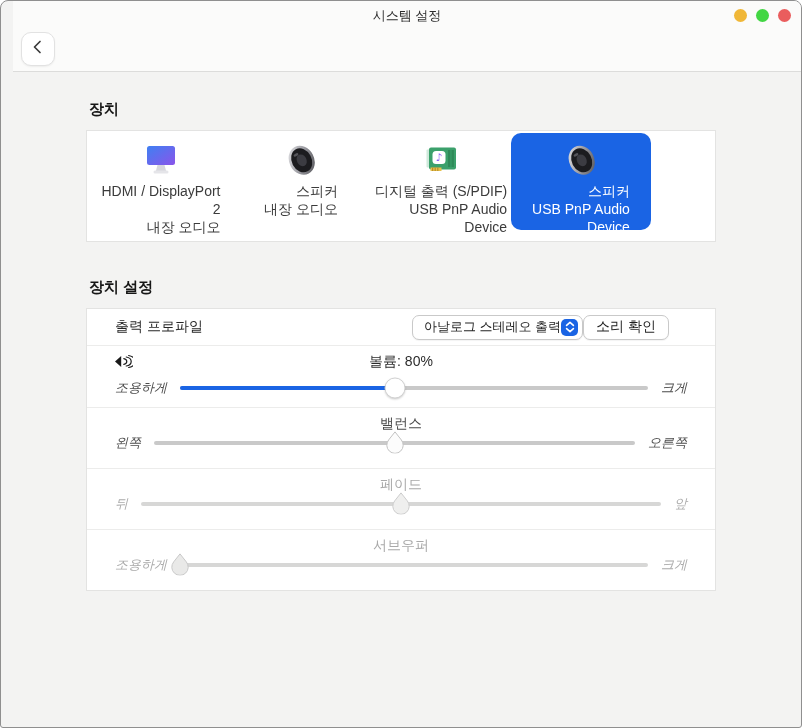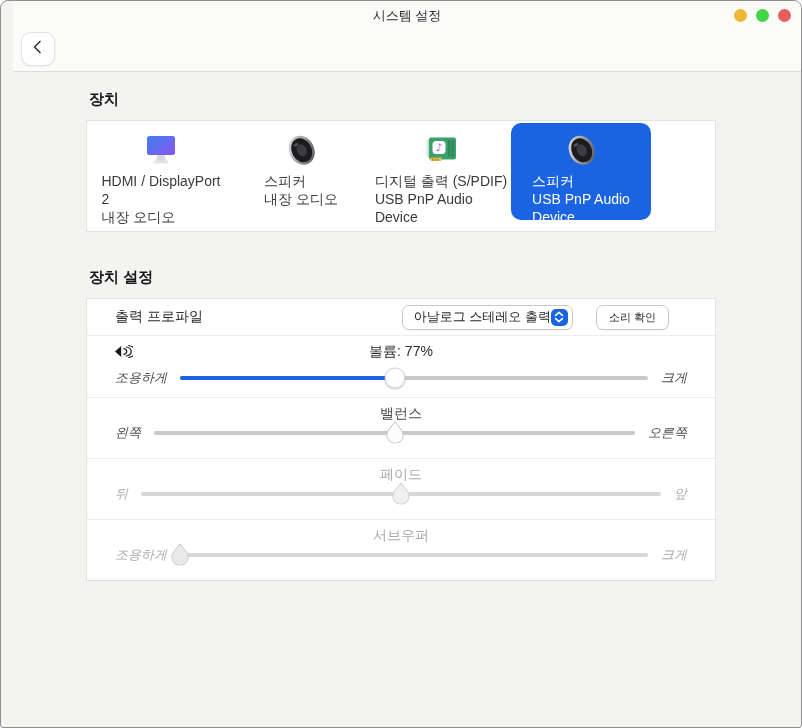--- a/index.html
+++ b/index.html
@@ -24,45 +24,45 @@
   .tabbar {
     position:absolute; left:148px; top:30px; width:507px; height:37px;
     background:#fff; border:1px solid #dddddc; border-radius:8px;
     display:flex; overflow:hidden; box-shadow:0 1px 1px rgba(0,0,0,.04);
   }
   .tab { flex:1 1 0; display:flex; align-items:center; justify-content:center; font-size:14px; color:#2e2e2e; border-left:1px solid #f1f1f0; cursor:default; }
   .tab:first-child { border-left:none; }
   .tab.selected { background:#1a64e4; color:#fff; border-left:none; }
   
   .content { position:absolute; top:72px; left:0; right:0; bottom:0; }
-  .section-heading { margin:17px 0 11px 88px; font-size:15px; font-weight:700; color:#161616; }
+  .section-heading { margin:27px 0 11px 88px; font-size:15px; font-weight:700; color:#161616; }
   .panel { margin-left:85px; width:630px; background:#fff; border:1px solid #e3e3e2; }
   
   .device-panel { height:112px; display:flex; padding:2px 0 0 4px; }
   .device-card { width:140px; height:97px; border-radius:10px; display:flex; flex-direction:column; align-items:center; padding-top:6px; cursor:default; }
   .device-card .dicon { width:40px; height:40px; flex:0 0 40px; }
-  .device-card .dlines { margin-top:3px; text-align:left; font-size:14px; line-height:18px; color:#3b3b3b; }
+  .device-card .dlines { margin-top:3px; text-align:right; font-size:14px; line-height:18px; color:#3b3b3b; }
   .device-card.selected { background:#1a64e4; }
   .device-card.selected .dlines { color:#fff; }
   
   .settings-panel { margin-top:0; }
   .srow { position:relative; }
   .srow + .srow { border-top:1px solid #ececeb; }
   .row-profile { height:36px; display:flex; align-items:center; padding:0 46px 0 28px; }
   .row-profile .plabel { flex:1 1 auto; font-size:14px; color:#262626; }
   .dropdown {
     height:25px; display:flex; align-items:center; 
     background:#fff; border:1px solid #c9c9c9; border-radius:7px;
     padding:0 4px 0 11px; font-size:13px; color:#1f1f1f;
     box-shadow:0 1px 1px rgba(0,0,0,.05); cursor:default;
   }
   .dd-badge { width:17px; height:17px; border-radius:5px; background:#1a64e4; display:flex; align-items:center; justify-content:center; }
   .test-btn {
-    margin-left:23px; height:25px; background:#fff; border:1px solid #c9c9c9; border-radius:7px;
-    padding:0 12px; font-size:11px; color:#1f1f1f; box-shadow:0 1px 1px rgba(0,0,0,.05);
+    height:25px; background:#fff; border:1px solid #c9c9c9; border-radius:7px;
+    padding:0 12px; font-size:14px; color:#1f1f1f; box-shadow:0 1px 1px rgba(0,0,0,.05);
     font-family:inherit; cursor:default;
   }
   .row-volume { height:62px; padding:7px 28px 0 28px; }
   .vol-head { position:relative; height:19px; }
   .vol-icon { position:absolute; left:-2px; top:1px; }
   .vol-label { text-align:center; font-size:14px; color:#2c2c2c; }
   .slider-line { display:flex; align-items:center; gap:13px; margin-top:3px; height:26px; }
   .edge-label { font-size:13px; font-style:italic; color:#4c4c4c; white-space:nowrap; }
   .slider { position:relative; flex:1 1 auto; height:24px; cursor:default; }
   .slider .track { position:absolute; left:0; right:0; top:50%; height:4px; margin-top:-2px; border-radius:2px; background:#c9c9c9; }
@@ -220,21 +220,21 @@
       </div>
 
       <div class="srow row-volume">
         <div class="vol-head">
           <span class="vol-icon">
             <svg width="20" height="15" viewBox="0 0 20 15">
               <polygon points="2,7.5 8.2,2 8.2,13" fill="#1a1a1a"></polygon>
               <path d="M10.8 4.6 a4 3 0 0 1 0 5.8 M13.2 3 a6.3 4.6 0 0 1 0 9 M15.6 1.5 a8.6 6.2 0 0 1 0 12" fill="none" stroke="#1a1a1a" stroke-width="1.2" stroke-linecap="round"></path>
             </svg>
           </span>
-          <div class="vol-label">볼륨: 77%</div>
+          <div class="vol-label">볼륨: 80%</div>
         </div>
         <div class="slider-line">
           <span class="edge-label">조용하게</span>
           <div class="slider" style="--pct: 46%;">
             <div class="track"></div>
             <div class="fill"></div>
             <div class="thumb-circle"></div>
           </div>
           <span class="edge-label">크게</span>
         </div>

